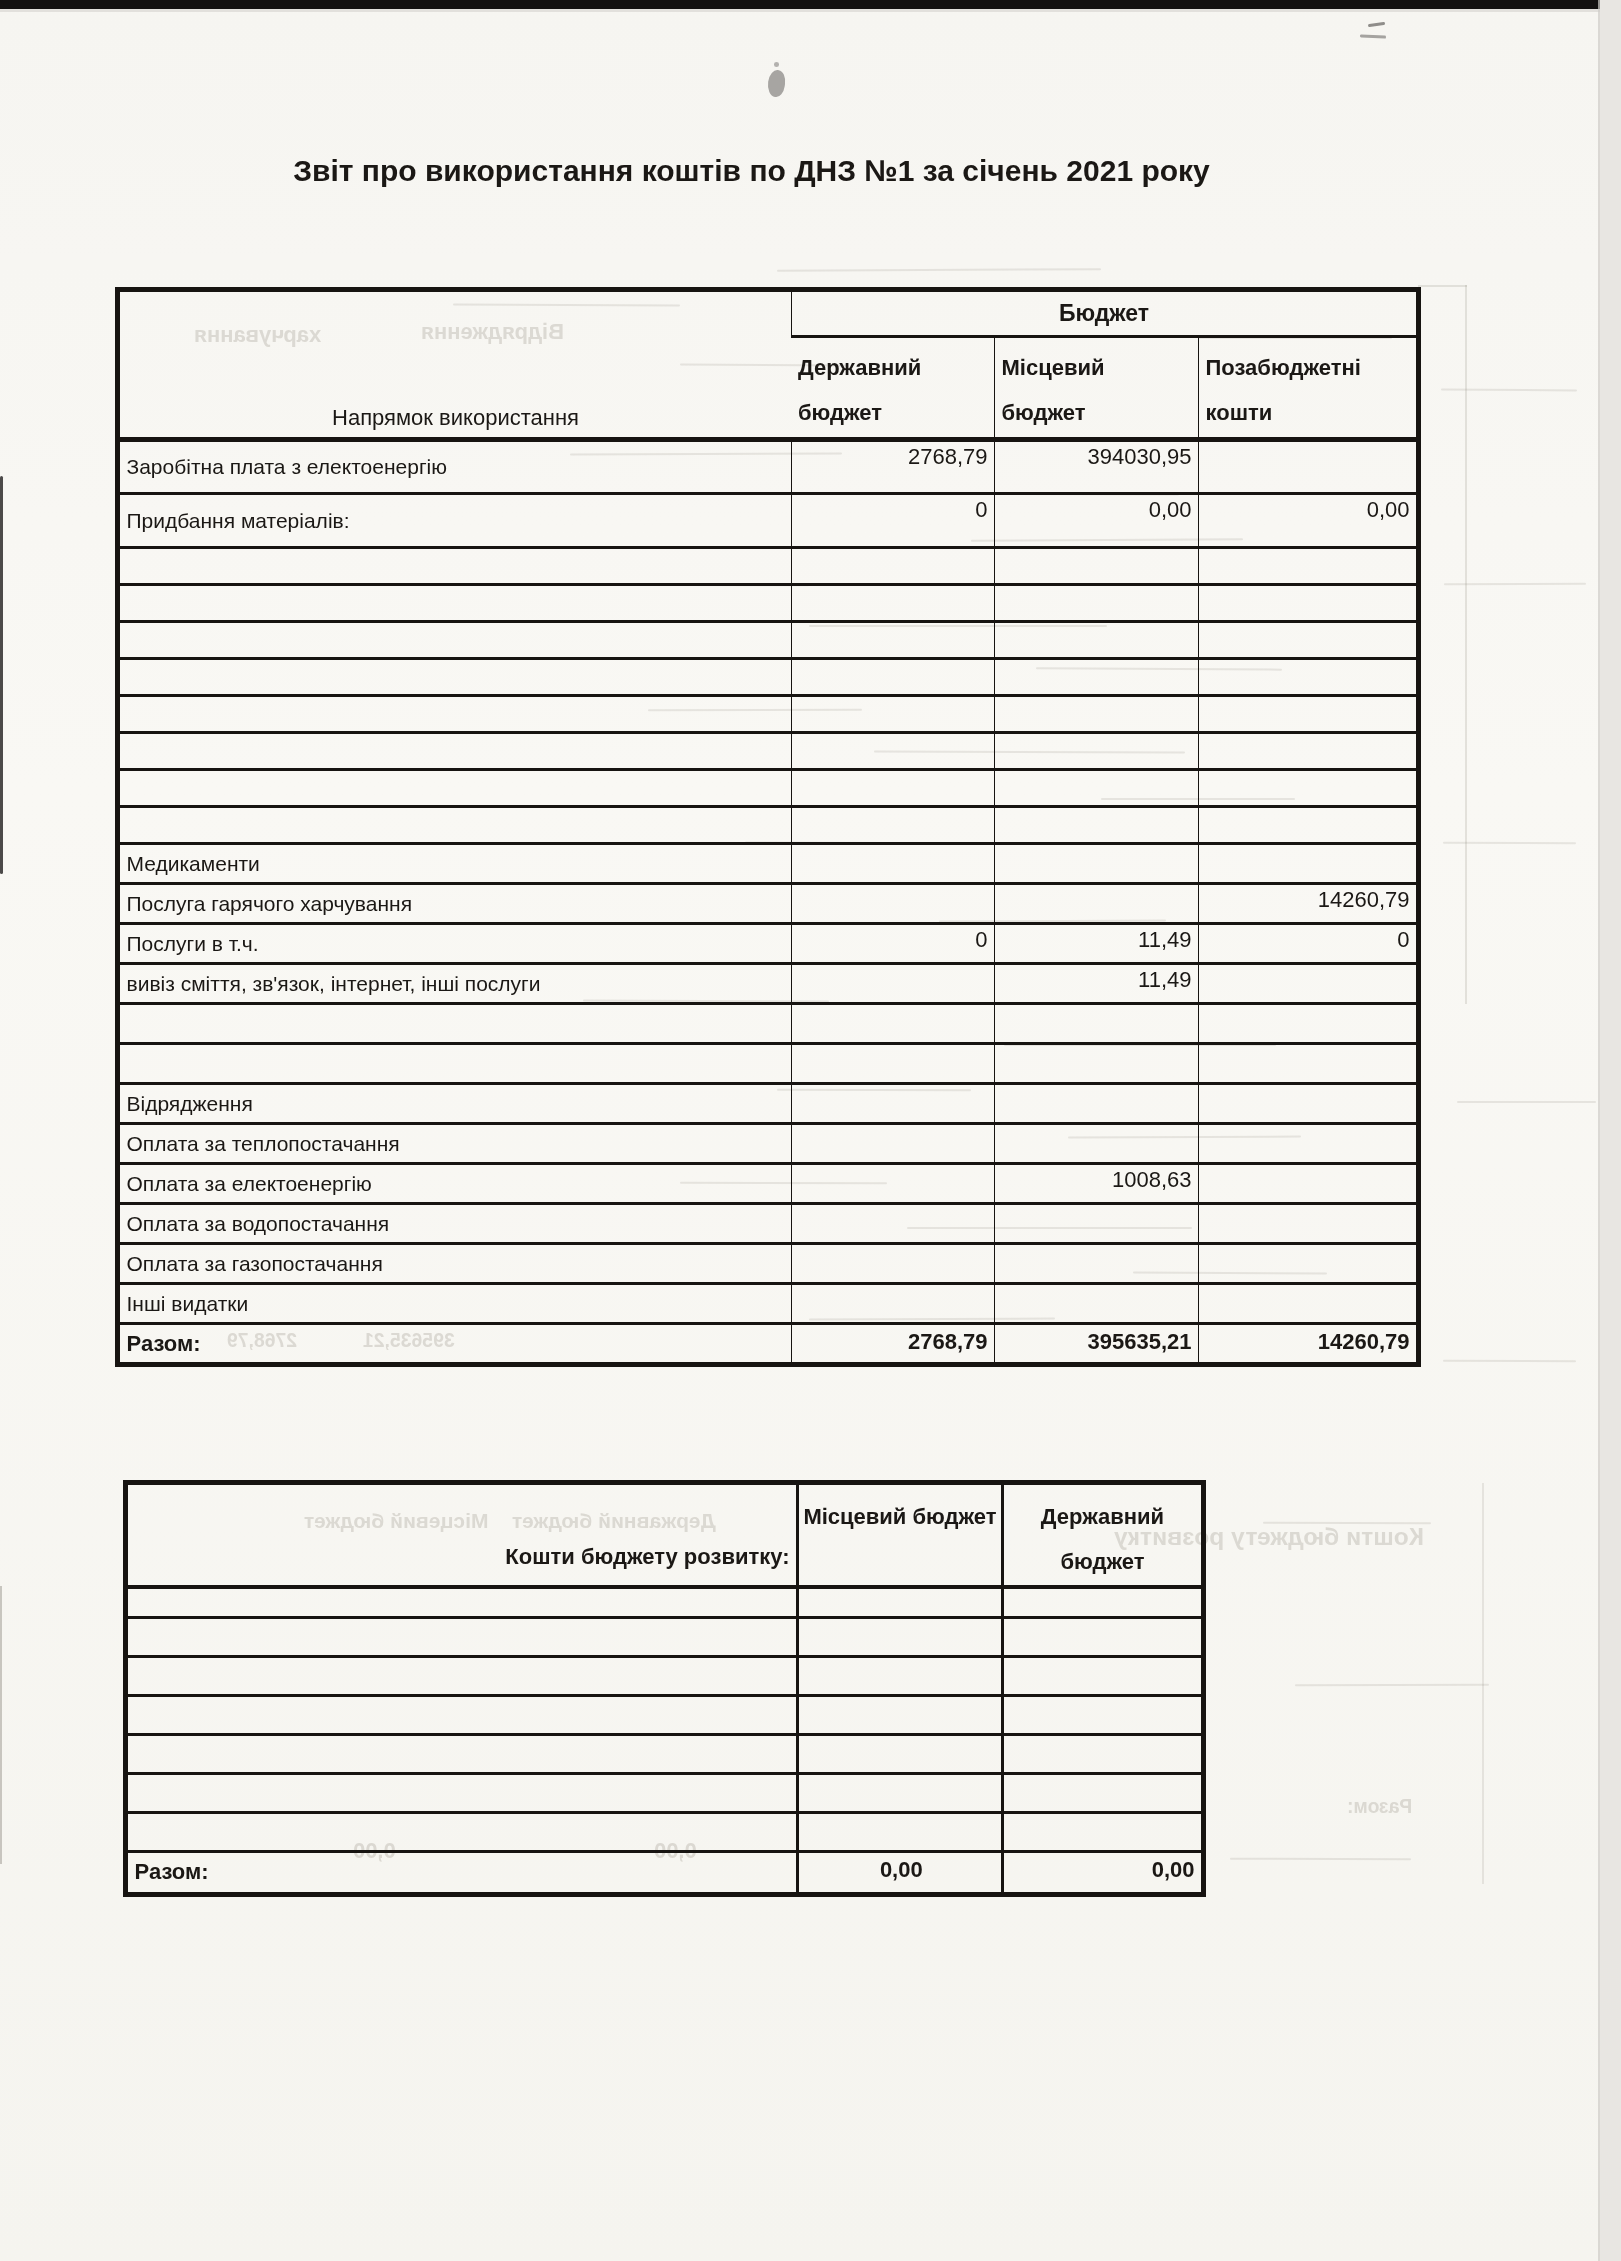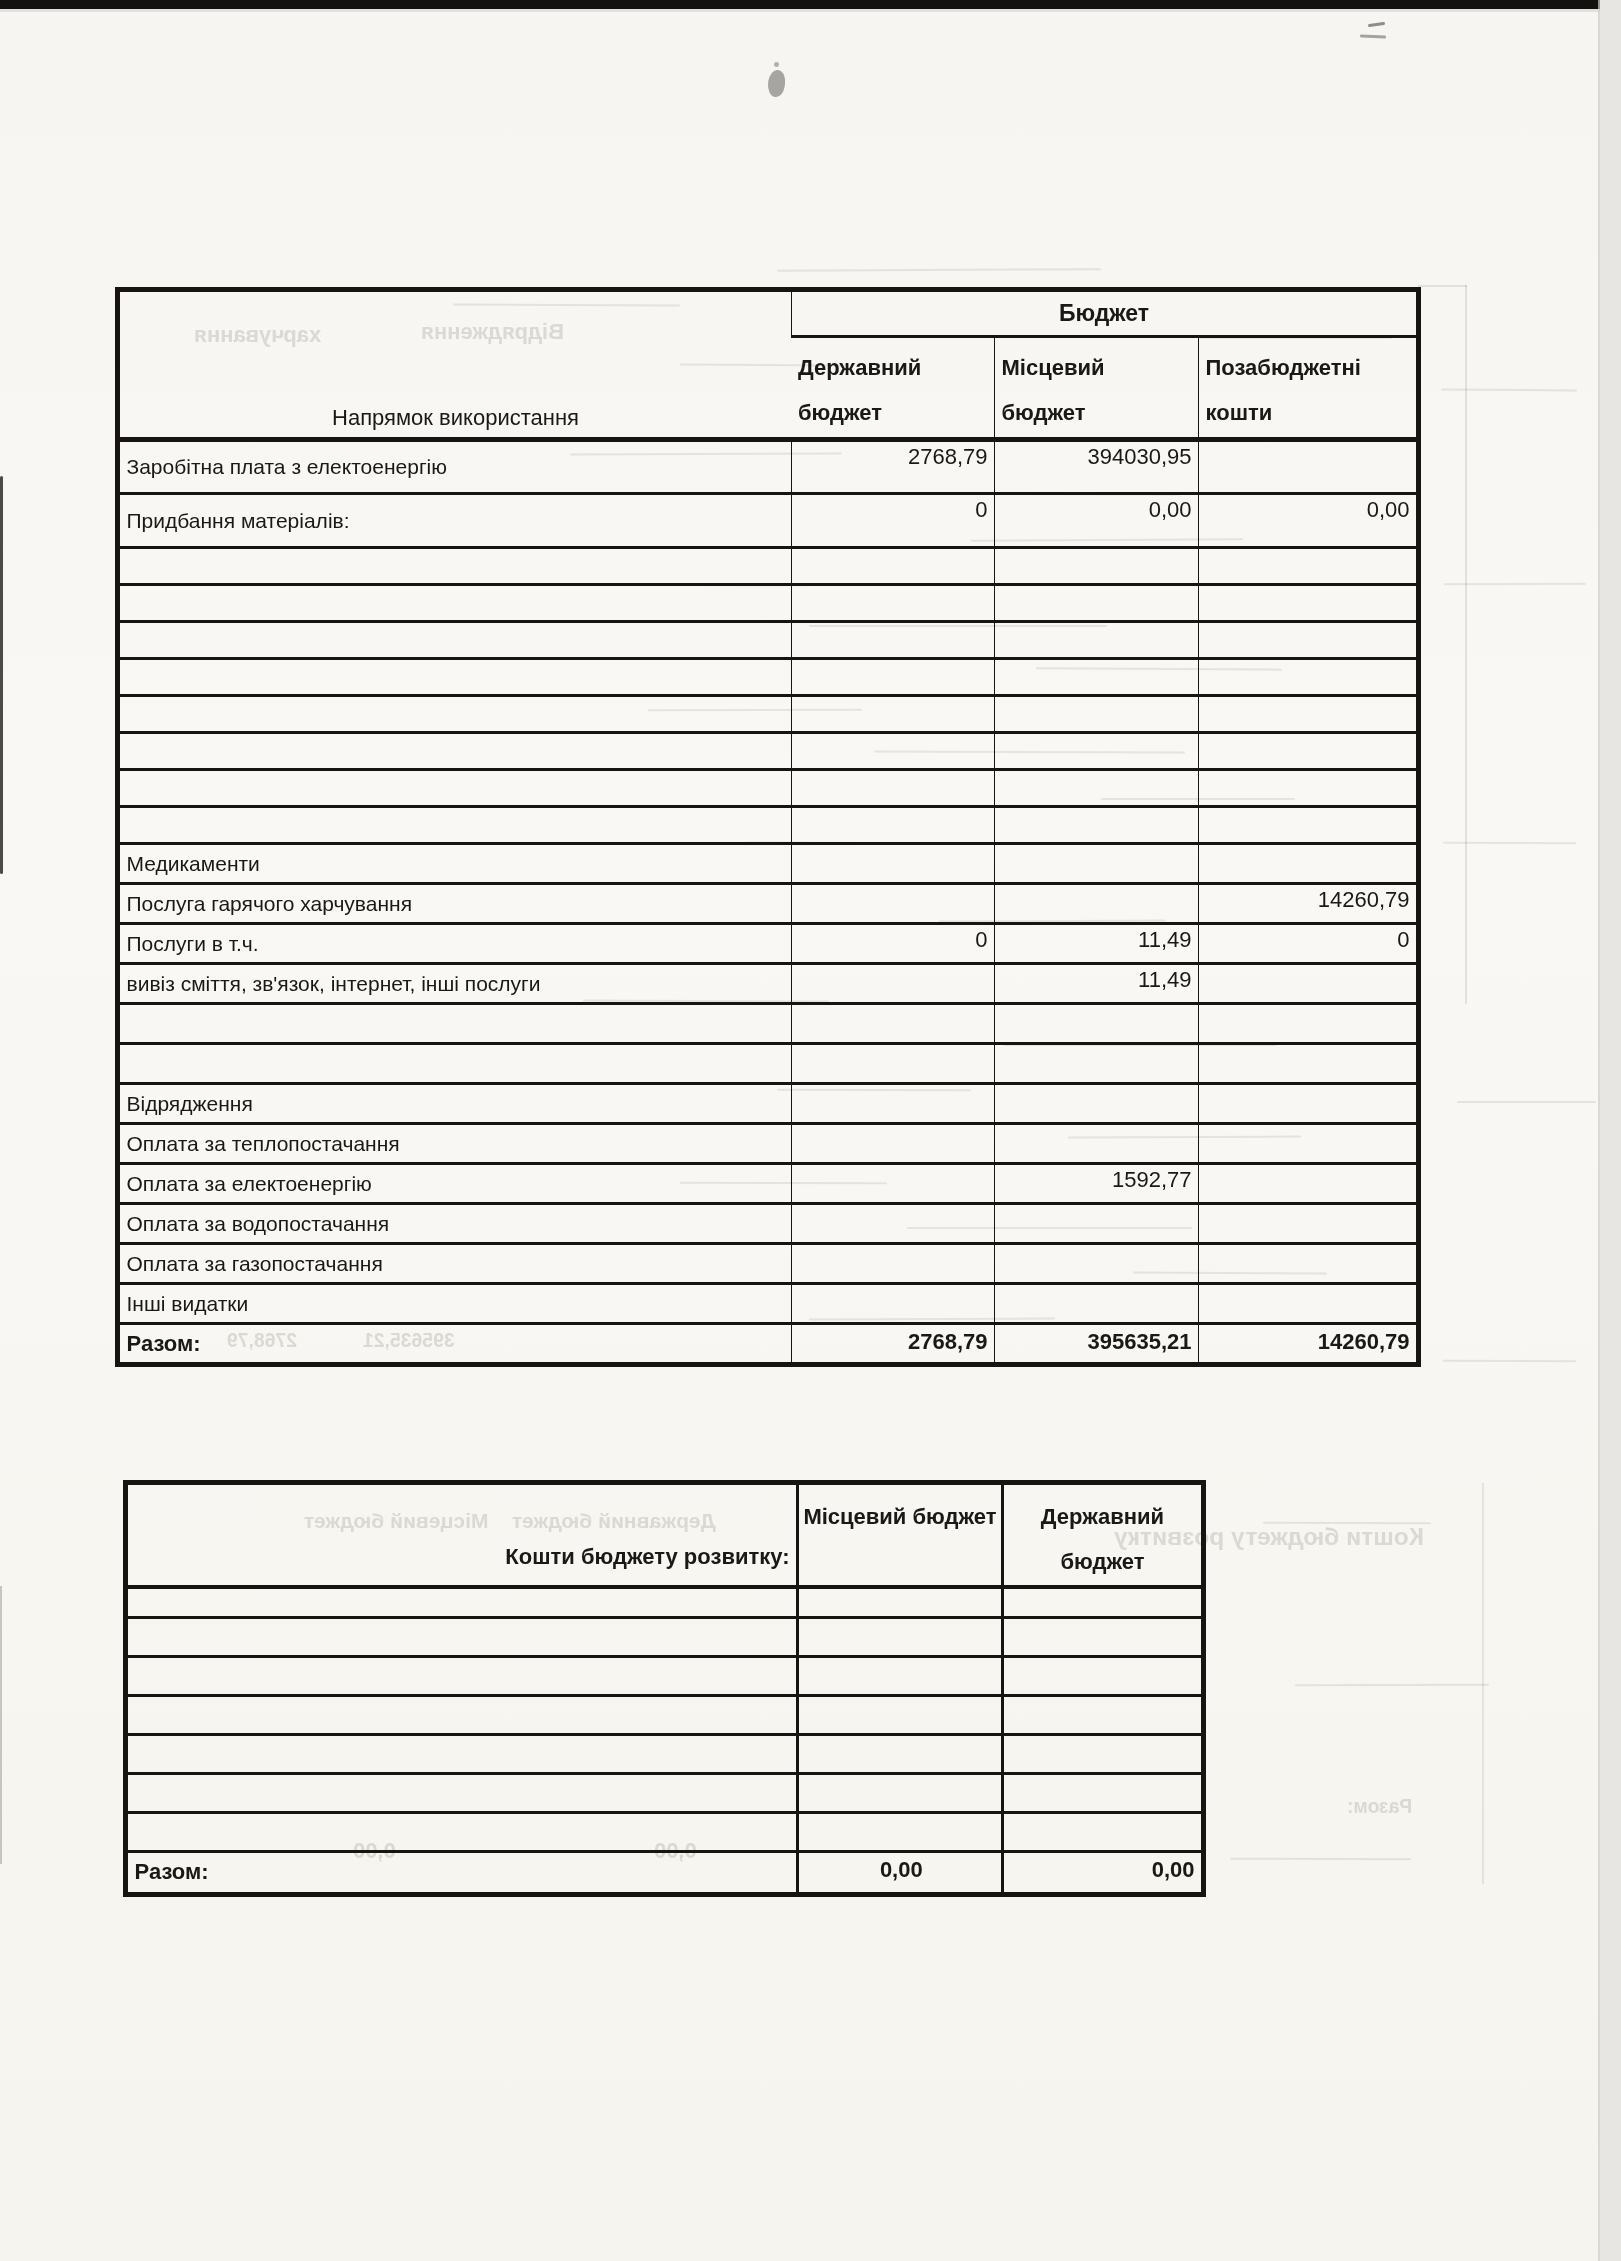--- a/index.html
+++ b/index.html
@@ -145,20 +145,21 @@
       <div class="bleed" style="left: 227px; top: 1329px; font-size: 19.4px;">2768,79</div>
       <div class="bleed" style="left: 363px; top: 1329px; font-size: 19.4px;">395635,21</div>
       <div class="bleed" style="left: 304px; top: 1509px; font-size: 21px;">Місцевий бюджет</div>
       <div class="bleed" style="left: 512px; top: 1509px; font-size: 21px;">Державний бюджет</div>
       <div class="bleed" style="left: 1114px; top: 1523px; font-size: 24.6px;">Кошти бюджету розвитку</div>
       <div class="bleed" style="left: 1347px; top: 1795px; font-size: 19.4px;">Разом:</div>
       <div class="bleed" style="left: 353px; top: 1838px; font-size: 22px;">0,00</div>
       <div class="bleed" style="left: 654px; top: 1838px; font-size: 22px;">0,00</div>
     </div>
 
+  <div class="title">Звіт про використання коштів по ДНЗ №1 за січень 2021 року</div>
 
   <table id="t1">
     <colgroup>
         <col style="width:674px">
         <col style="width:203px">
         <col style="width:204px">
         <col style="width:220px">
       </colgroup>
     <thead>
       <tr class="h1">
@@ -276,21 +277,21 @@
         </tr>
         <tr>
           <td class="lbl">Оплата за теплопостачання</td>
           <td class="num"></td>
           <td class="num"></td>
           <td class="num"></td>
         </tr>
         <tr>
           <td class="lbl">Оплата за електоенергію</td>
           <td class="num"></td>
-          <td class="num">1592,77</td>
+          <td class="num">1008,63</td>
           <td class="num"></td>
         </tr>
         <tr>
           <td class="lbl">Оплата за водопостачання</td>
           <td class="num"></td>
           <td class="num"></td>
           <td class="num"></td>
         </tr>
         <tr>
           <td class="lbl">Оплата за газопостачання</td>

